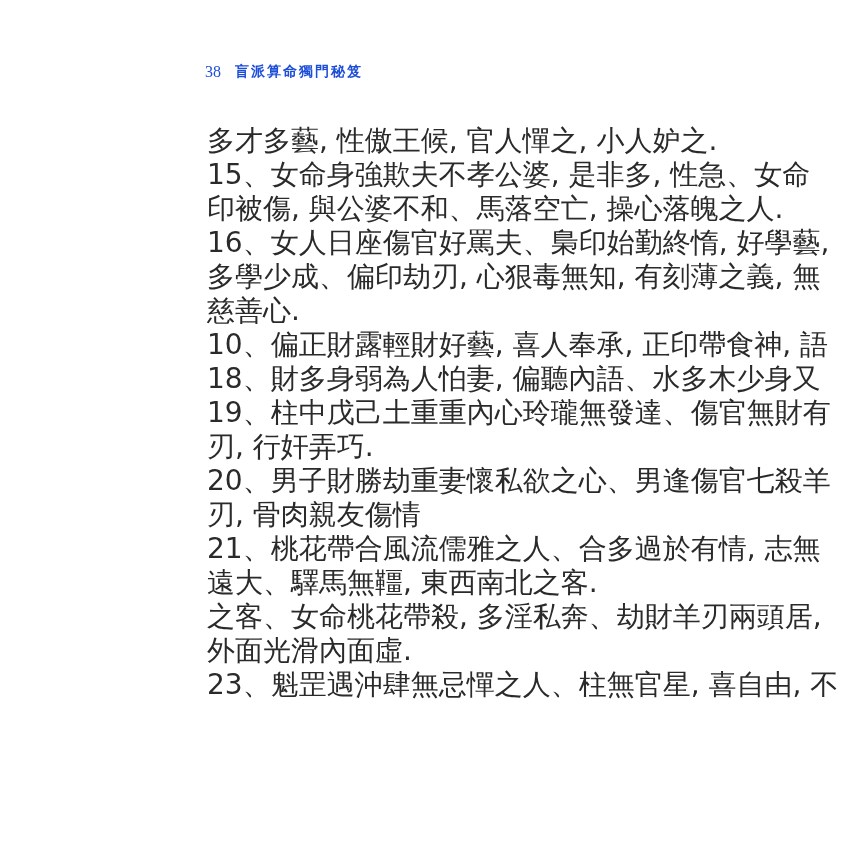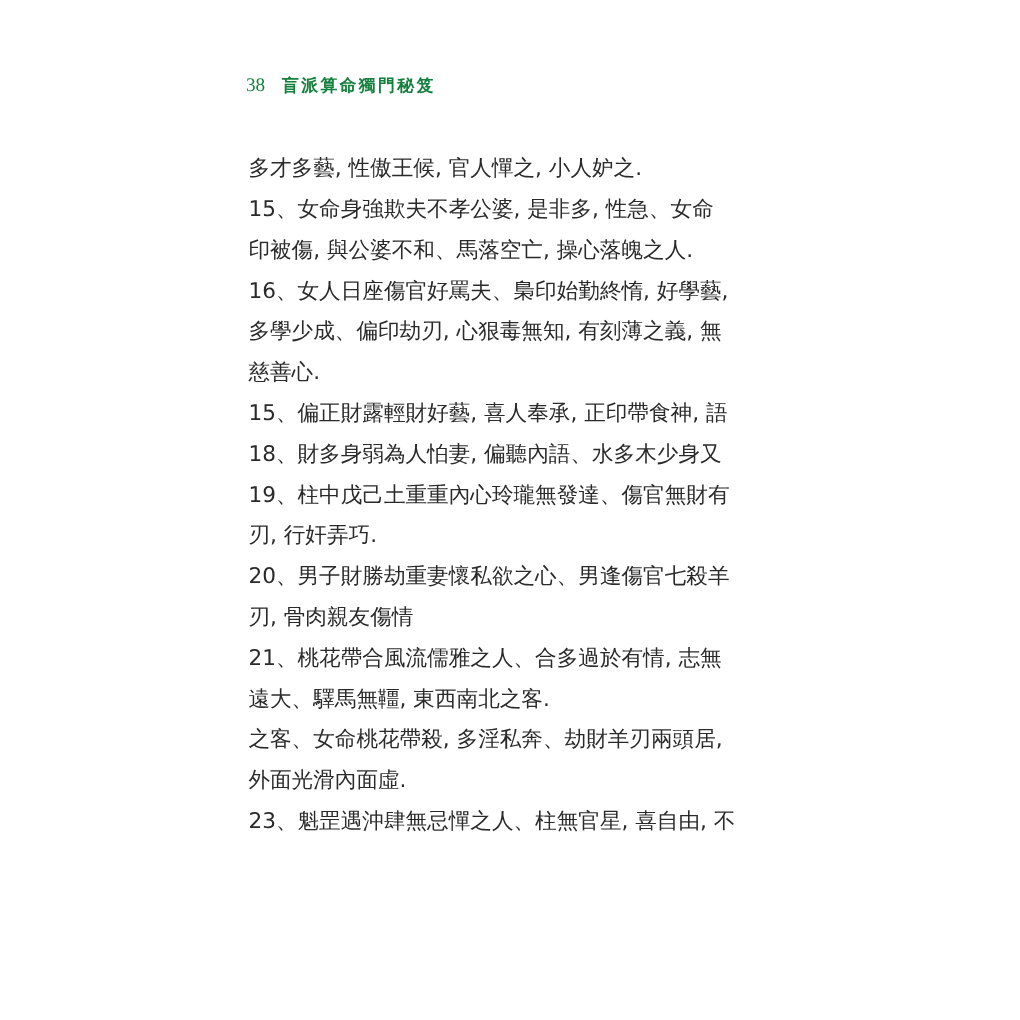--- a/index.html
+++ b/index.html
@@ -3,48 +3,48 @@
   <meta charset="utf-8">
   <style>
     html, body { margin: 0; padding: 0; }
     body {
       width: 850px; height: 850px; background: #ffffff; position: relative; overflow: hidden;
       font-family: "DejaVu Sans", "Liberation Sans", sans-serif; color: #222;
     }
     .header {
       position: absolute; left: 205px; top: 60px; height: 24px;
       display: flex; align-items: center; gap: 14px;
-      font-family: "DejaVu Serif", "Liberation Serif", serif; font-size: 15px; color: #15803d;
+      font-family: "DejaVu Serif", "Liberation Serif", serif; font-size: 15px; color: #1d4ed8;
     }
     .page-num { font-family: "Liberation Serif", serif; font-size: 16px; }
     .book-title { letter-spacing: 2px; font-weight: bold; font-size: 14px; }
     .body-text {
       position: absolute; left: 207px; top: 124px; width: 440px;
     }
     .line {
-      height: 34px; line-height: 34px; font-size: 18px; white-space: nowrap;
+      height: 34px; line-height: 34px; font-size: 28px; white-space: nowrap;
       color: #2a2a2a; letter-spacing: 0px;
     }
   </style>
 </head>
 <body>
 
 <div class="header">
   <span class="page-num">38</span>
   <span class="book-title">盲派算命獨門秘笈</span>
 </div>
 
 <div class="body-text">
   <div class="line">多才多藝, 性傲王候, 官人憚之, 小人妒之.</div>
   <div class="line">15、女命身強欺夫不孝公婆, 是非多, 性急、女命</div>
   <div class="line">印被傷, 與公婆不和、馬落空亡, 操心落魄之人.</div>
   <div class="line">16、女人日座傷官好罵夫、梟印始勤終惰, 好學藝,</div>
   <div class="line">多學少成、偏印劫刃, 心狠毒無知, 有刻薄之義, 無</div>
   <div class="line">慈善心.</div>
-  <div class="line">15、偏正財露輕財好藝, 喜人奉承, 正印帶食神, 語</div>
+  <div class="line">10、偏正財露輕財好藝, 喜人奉承, 正印帶食神, 語</div>
   <div class="line">18、財多身弱為人怕妻, 偏聽內語、水多木少身又</div>
   <div class="line">19、柱中戊己土重重內心玲瓏無發達、傷官無財有</div>
   <div class="line">刃, 行奸弄巧.</div>
   <div class="line">20、男子財勝劫重妻懷私欲之心、男逢傷官七殺羊</div>
   <div class="line">刃, 骨肉親友傷情</div>
   <div class="line">21、桃花帶合風流儒雅之人、合多過於有情, 志無</div>
   <div class="line">遠大、驛馬無韁, 東西南北之客.</div>
   <div class="line">之客、女命桃花帶殺, 多淫私奔、劫財羊刃兩頭居,</div>
   <div class="line">外面光滑內面虛.</div>
   <div class="line">23、魁罡遇沖肆無忌憚之人、柱無官星, 喜自由, 不</div>

